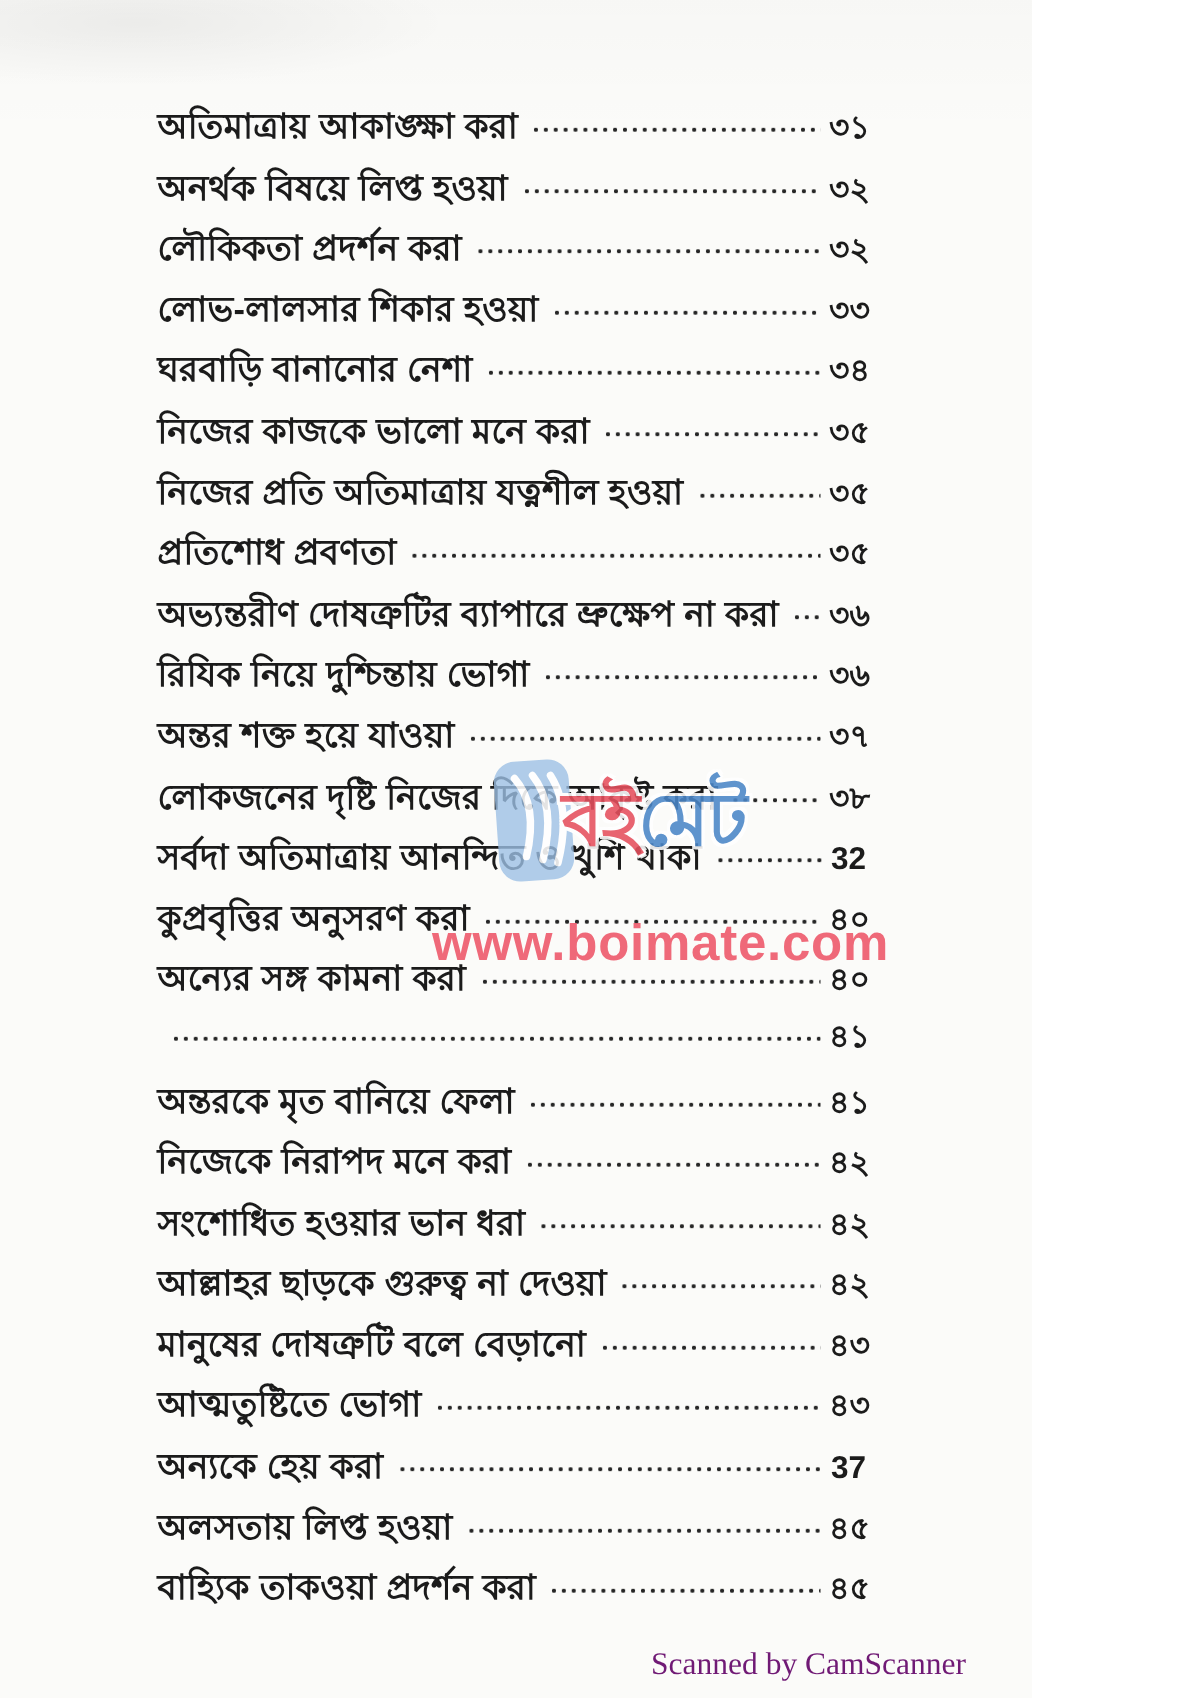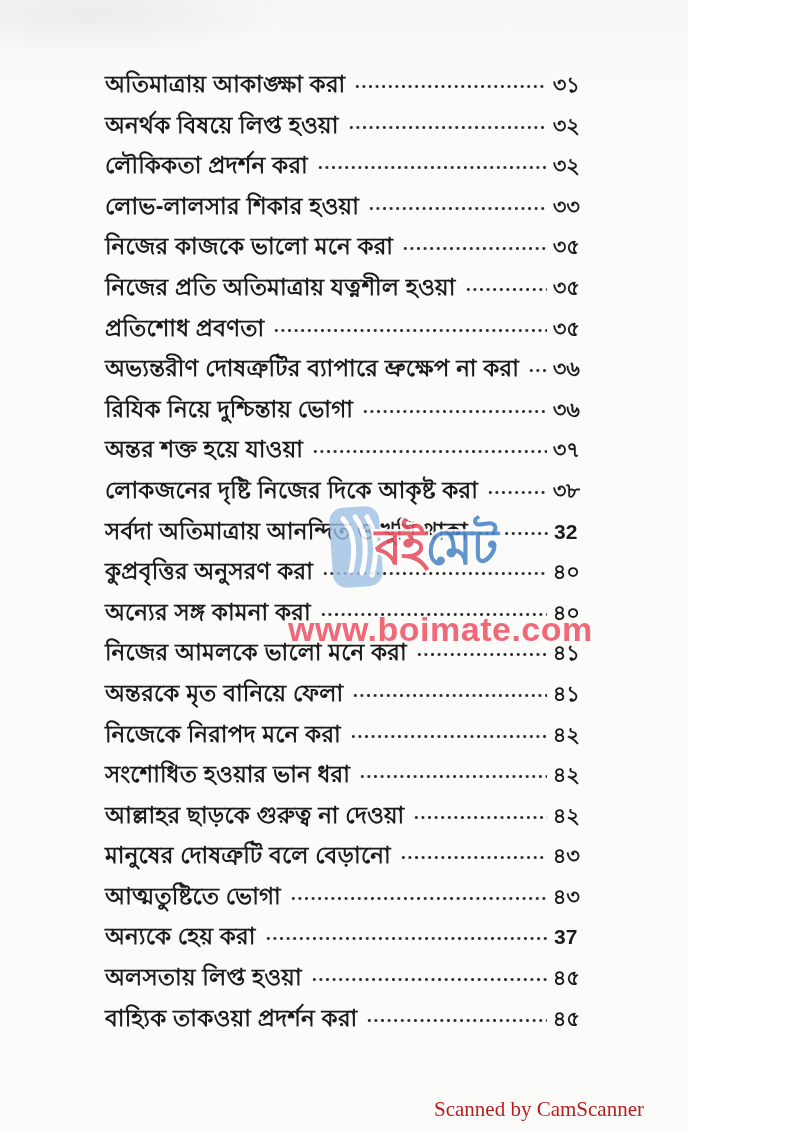--- a/index.html
+++ b/index.html
@@ -101,21 +101,21 @@
     font-weight: bold;
     letter-spacing: 0.5px;
   }
 
   .footer-credit {
     position: absolute;
     right: 44px;
     bottom: 10px;
     font-family: "Liberation Serif", serif;
     font-size: 21px;
-    color: #b91c1c;
+    color: #701a75;
     white-space: nowrap;
   }
 </style>
 </head>
 <body>
 
 <div class="page">
 
   <ul class="toc-list" id="toc-list">
     <li class="toc-row">
@@ -135,20 +135,25 @@
       <span class="toc-leader"></span>
       <span class="toc-page">৩২</span>
     </li>
 
     <li class="toc-row">
       <span class="toc-title">লোভ-লালসার শিকার হওয়া</span>
       <span class="toc-leader"></span>
       <span class="toc-page">৩৩</span>
     </li>
 
+    <li class="toc-row">
+      <span class="toc-title">ঘরবাড়ি বানানোর নেশা</span>
+      <span class="toc-leader"></span>
+      <span class="toc-page">৩৪</span>
+    </li>
 
     <li class="toc-row">
       <span class="toc-title">নিজের কাজকে ভালো মনে করা</span>
       <span class="toc-leader"></span>
       <span class="toc-page">৩৫</span>
     </li>
 
     <li class="toc-row">
       <span class="toc-title">নিজের প্রতি অতিমাত্রায় যত্নশীল হওয়া</span>
       <span class="toc-leader"></span>
@@ -197,21 +202,20 @@
       <span class="toc-page">৪০</span>
     </li>
 
     <li class="toc-row">
       <span class="toc-title">অন্যের সঙ্গ কামনা করা</span>
       <span class="toc-leader"></span>
       <span class="toc-page">৪০</span>
     </li>
 
     <li class="toc-row">
-      <span class="toc-title">নিজের আমলকে ভালো মনে করা</span>
       <span class="toc-leader"></span>
       <span class="toc-page">৪১</span>
     </li>
 
     <li class="toc-row">
       <span class="toc-title">অন্তরকে মৃত বানিয়ে ফেলা</span>
       <span class="toc-leader"></span>
       <span class="toc-page">৪১</span>
     </li>
 

